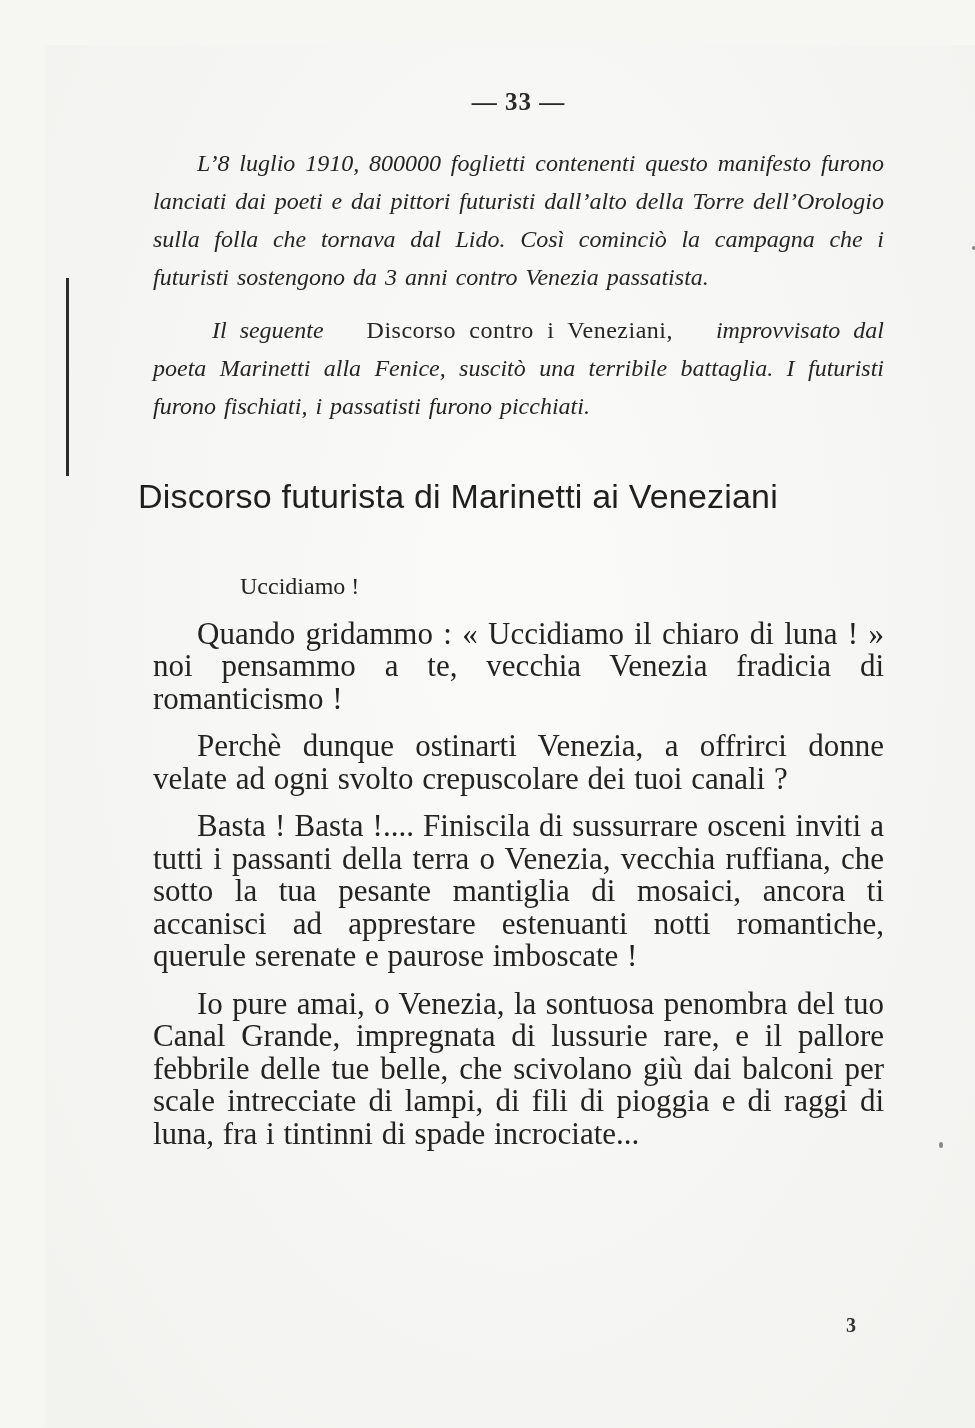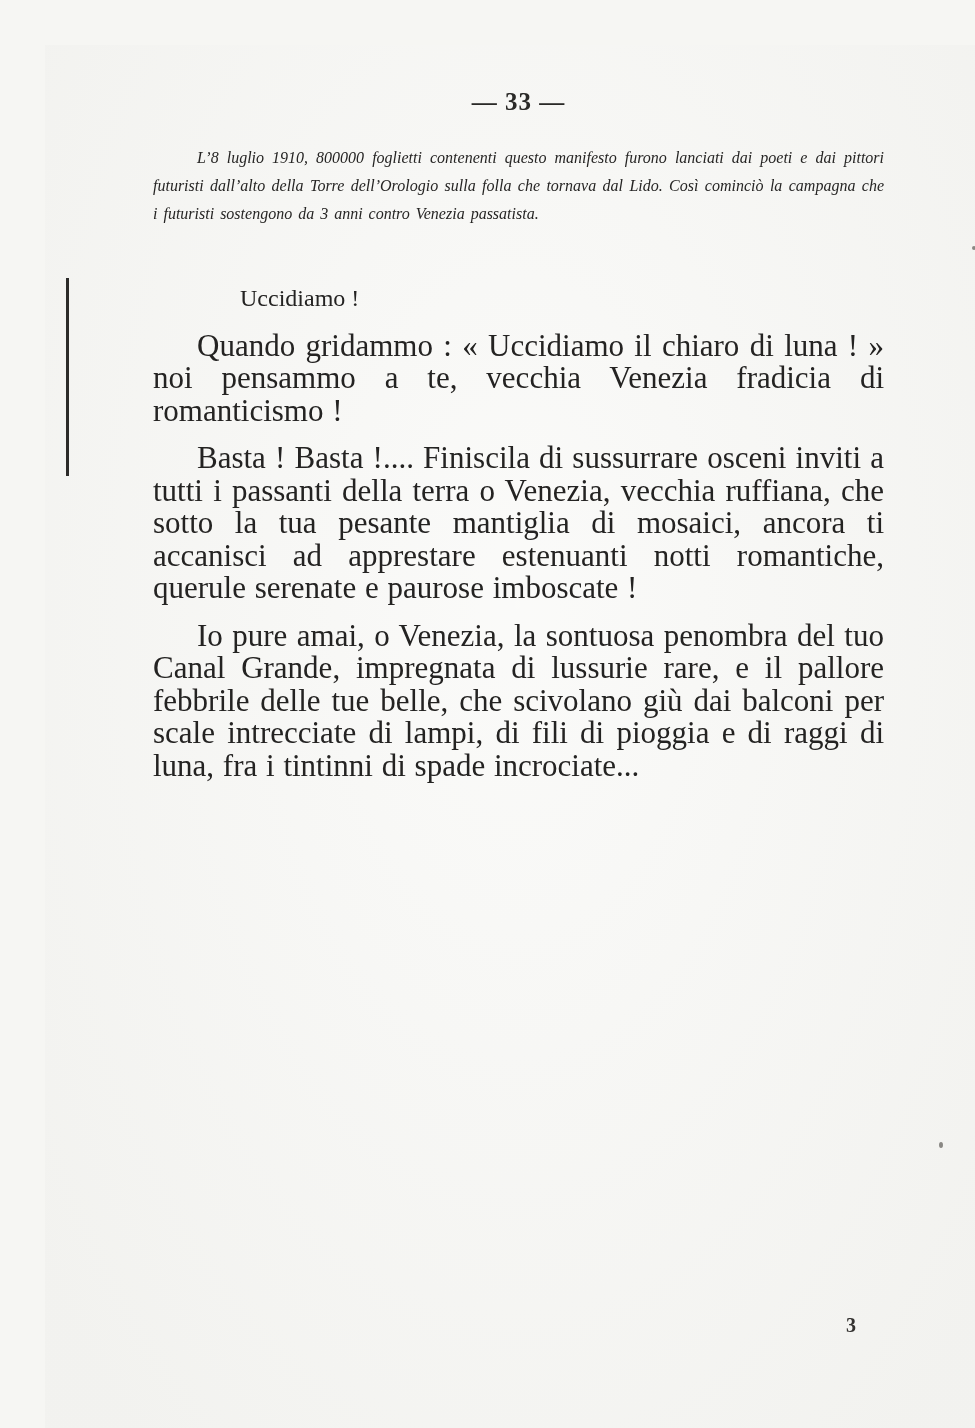--- a/index.html
+++ b/index.html
@@ -32,22 +32,22 @@
   .page-number {
     text-align: center;
     font-size: 25px;
     font-weight: bold;
     letter-spacing: 1px;
     color: #2a2927;
     margin-bottom: 28px;
   }
   .intro-p {
     font-style: italic;
-    font-size: 16px;
-    line-height: 28px;
+    font-size: 24px;
+    line-height: 38px;
     text-align: justify;
     text-indent: 44px;
     color: #262524;
     word-spacing: 2px;
   }
   .intro-p .roman {
     font-style: normal;
     letter-spacing: 0.5px;
   }
   .heading {
@@ -99,25 +99,28 @@
 
   <div class="margin-line"></div>
   <div class="speck s1"></div>
   <div class="speck s2"></div>
   <div class="speck s3"></div>
 
   <div class="page-number">— 33 —</div>
 
   <section class="intro">
     <p class="intro-p">L’8 luglio 1910, 800000 foglietti contenenti questo manifesto furono lanciati dai poeti e dai pittori futuristi dall’alto della Torre dell’Orologio sulla folla che tornava dal Lido. Così cominciò la campagna che i futuristi sostengono da 3 anni contro Venezia passatista.</p>
+    <p class="intro-p"><span>Il seguente </span><span class="roman">Discorso contro i Veneziani,</span><span> improvvisato dal poeta Marinetti alla Fenice, suscitò una terribile battaglia. I futuristi furono fischiati, i passatisti furono picchiati.</span></p>
   </section>
 
+  <h1 class="heading">Discorso futurista di Marinetti ai Veneziani</h1>
 
   <section class="speech">
     <p class="salutation">Uccidiamo !</p>
     <p class="speech-p">Quando gridammo : « Uccidiamo il chiaro di luna ! » noi pensammo a te, vecchia Venezia fradicia di romanticismo !</p>
+    <p class="speech-p">Perchè dunque ostinarti Venezia, a offrirci donne velate ad ogni svolto crepuscolare dei tuoi canali ?</p>
     <p class="speech-p">Basta ! Basta !.... Finiscila di sussurrare osceni inviti a tutti i passanti della terra o Venezia, vecchia ruffiana, che sotto la tua pesante mantiglia di mosaici, ancora ti accanisci ad apprestare estenuanti notti romantiche, querule serenate e paurose imboscate !</p>
     <p class="speech-p">Io pure amai, o Venezia, la sontuosa penombra del tuo Canal Grande, impregnata di lussurie rare, e il pallore febbrile delle tue belle, che scivolano giù dai balconi per scale intrecciate di lampi, di fili di pioggia e di raggi di luna, fra i tintinni di spade incrociate...</p>
   </section>
 
   <div class="footer-mark">3</div>
 
 </div>
 
 </body></html>

